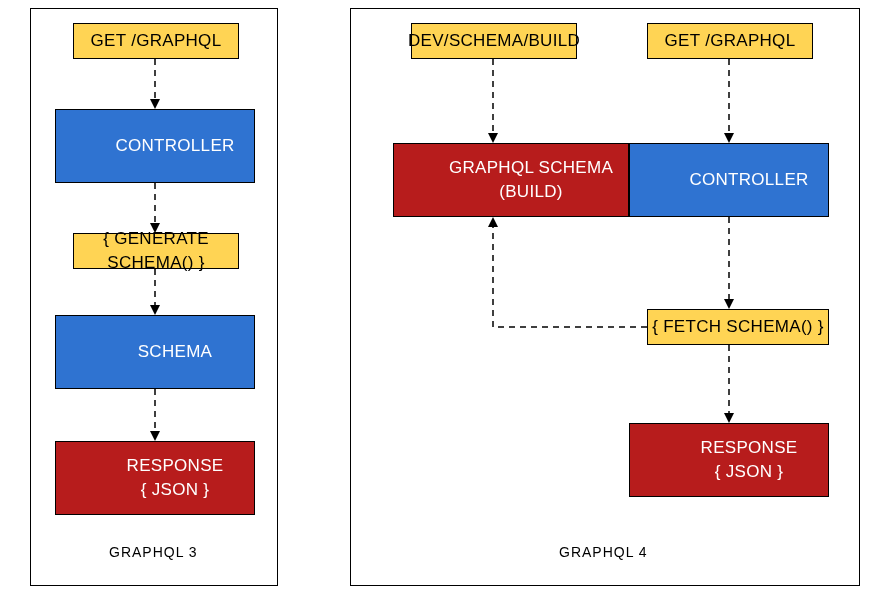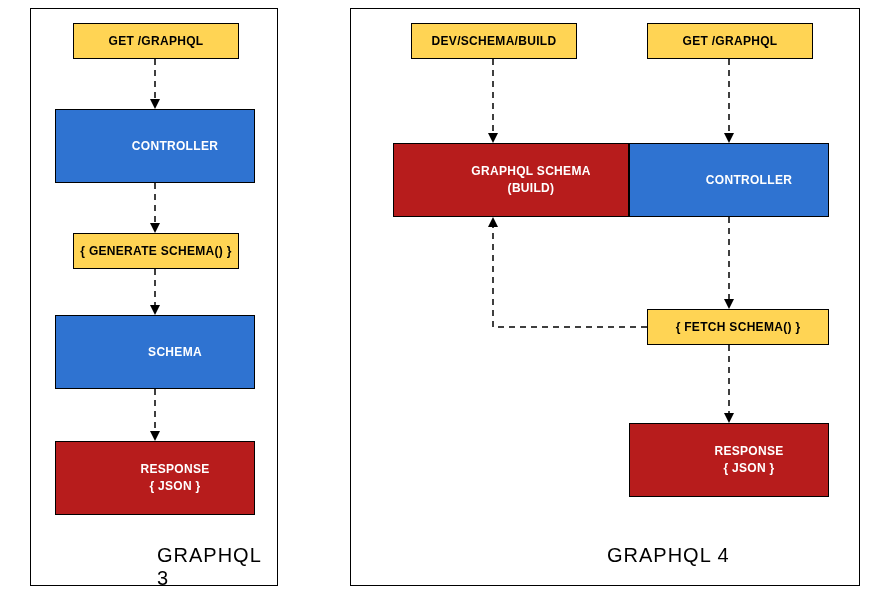--- a/index.html
+++ b/index.html
@@ -16,36 +16,35 @@
     background: #fff;
   }
   .box {
     position: absolute;
     border: 1.5px solid #000;
     display: flex;
     flex-direction: column;
     align-items: center;
     justify-content: center;
     text-align: center;
-    font-size: 12px;
-    font-weight: bold;
+    font-size: 17px;
+    font-weight: normal;
     letter-spacing: 0.3px;
     line-height: 1.4;
     padding: 4px;
   }
   .box.small { height: 36px; }
   .box.large { height: 74px; padding-left: 44px; }
   .yellow { background: #ffd454; color: #000; }
   .blue   { background: #2f73d1; color: #fff; }
   .red    { background: #b71c1c; color: #fff; }
   .panel-label {
     position: absolute;
-    font-size: 20px;
+    font-size: 14px;
     letter-spacing: 1px;
-    margin-left: 48px;
   }
   svg.arrows {
     position: absolute;
     left: 0; top: 0;
     pointer-events: none;
   }
   .arrow-line {
     stroke: #000;
     stroke-width: 1.5;
     stroke-dasharray: 6 5;

